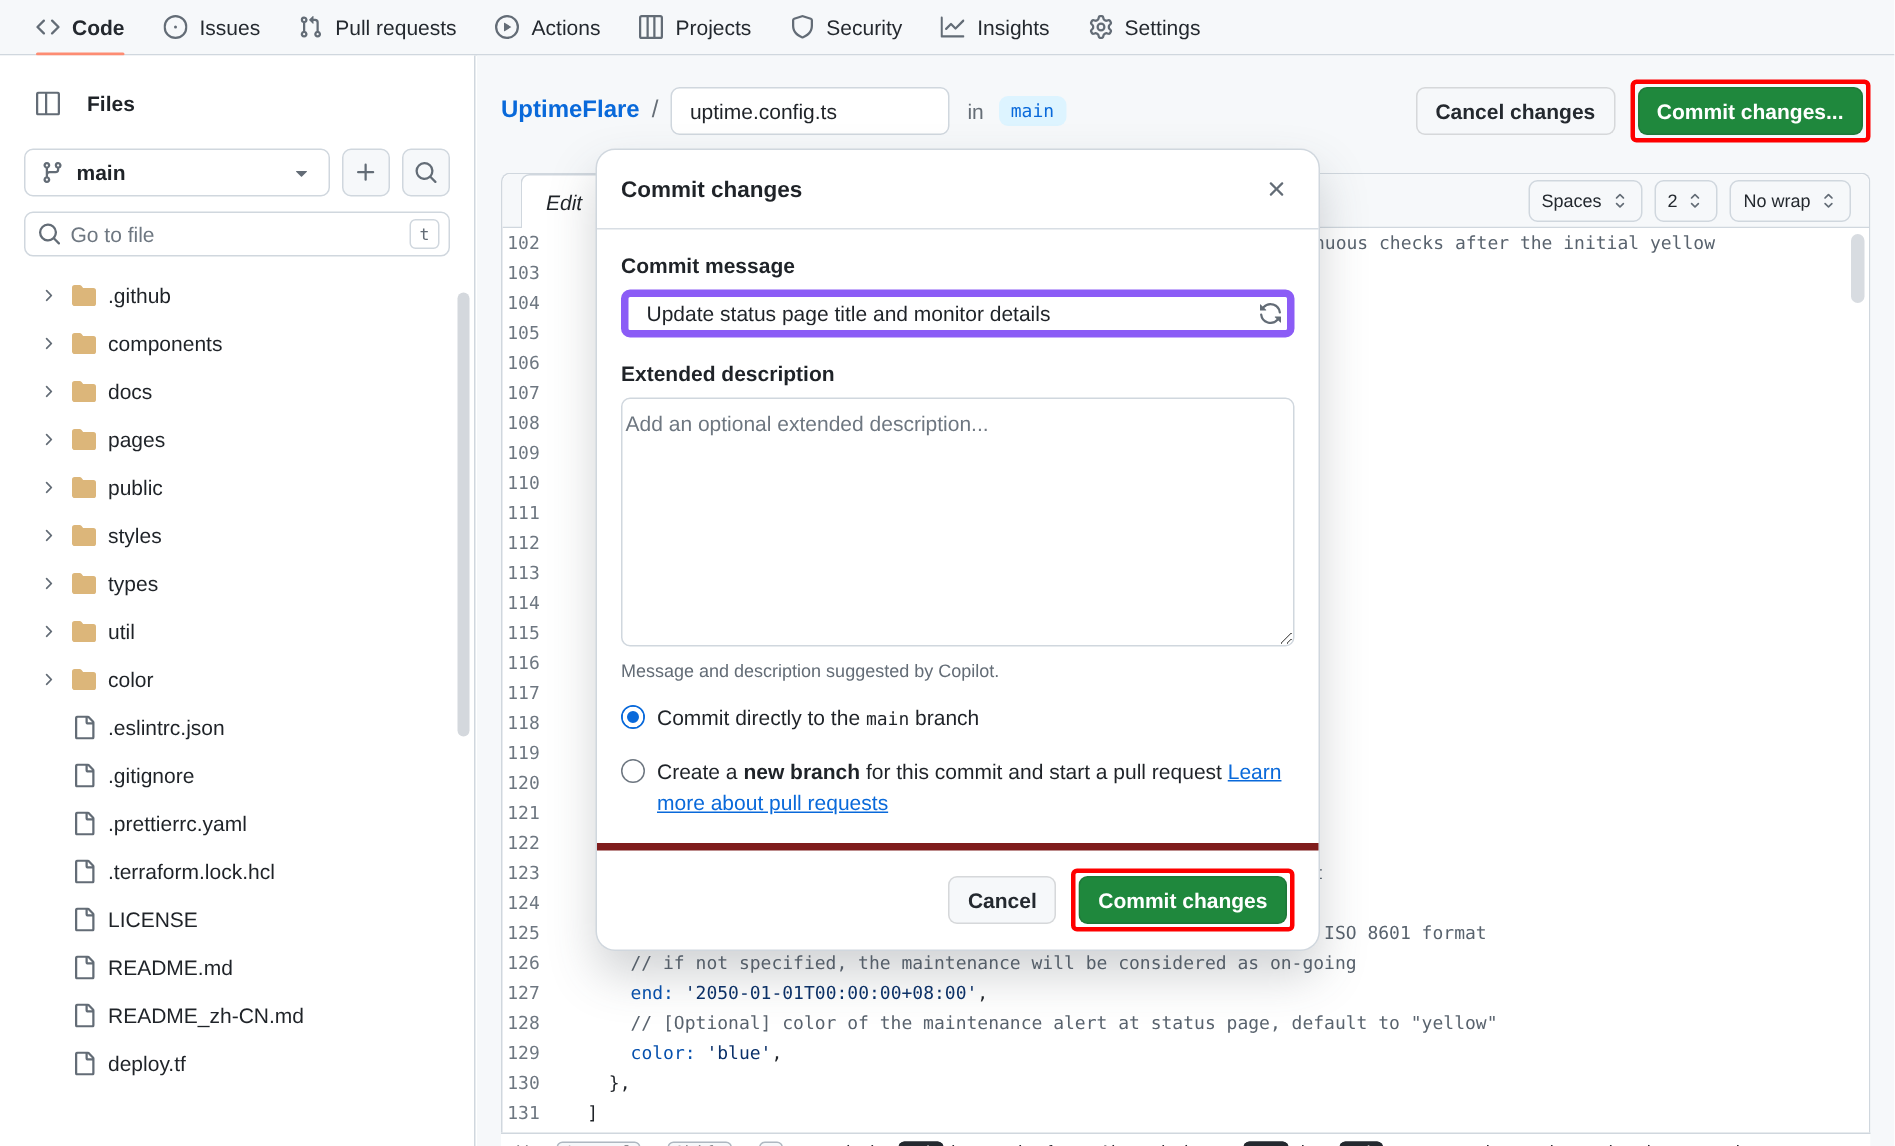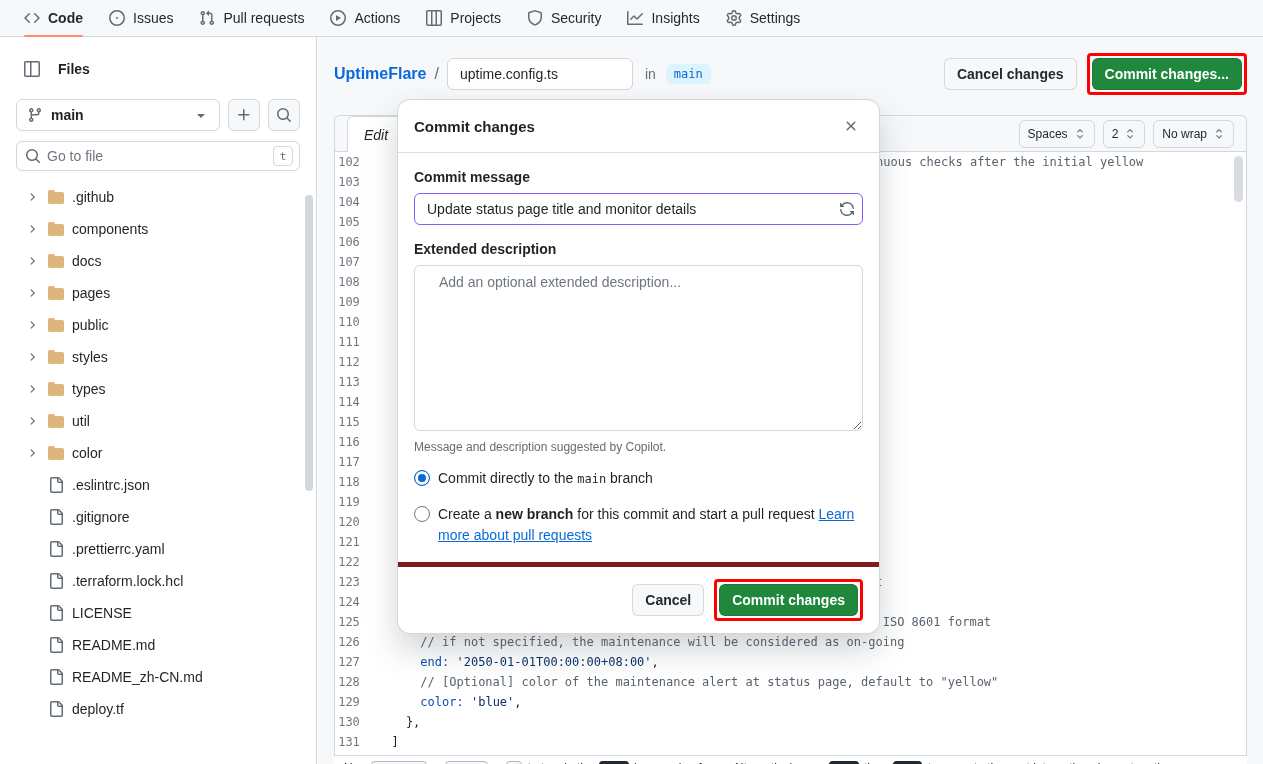--- a/index.html
+++ b/index.html
@@ -108,26 +108,26 @@
   .modal { position:absolute; left:398px; top:100px; width:481px; background:#fff; z-index:40;
     border-radius:12px; box-shadow:0 0 0 1px #d0d7de, 0 16px 32px rgba(66,74,83,0.25); }
   .modal-header { display:flex; align-items:center; padding:14px 16px; border-bottom:1px solid #d8dee4; }
   .modal-title { font-weight:600; font-size:15px; color:#1f2328; }
   .close-btn { margin-left:auto; width:24px; height:24px; border:none; background:transparent;
     color:#636c76; display:flex; align-items:center; justify-content:center; border-radius:6px; cursor:pointer; }
   .modal-body { padding:16px; }
   .field-label { display:block; font-weight:600; font-size:14px; color:#1f2328; margin-bottom:8px; }
   .field-label.mt { margin-top:16px; }
   .input-wrap { position:relative; }
-  .text-input { width:100%; height:32px; border:1px solid #8b5cf6; border-radius:6px;
+  .text-input { width:100%; height:32px; border:5px solid #8b5cf6; border-radius:6px;
     padding:0 34px 0 12px; font-size:14px; font-family:inherit; color:#1f2328; background:#fff; }
   .sync-btn { position:absolute; right:6px; top:6px; width:20px; height:20px; border:none;
     background:transparent; color:#636c76; display:flex; align-items:center; justify-content:center; cursor:pointer; }
   .desc-area { width:100%; height:166px; border:1px solid #d0d7de; border-radius:6px;
-    padding:8px 24px; font-size:14px; font-family:inherit; color:#1f2328; resize:both; background:#fff; }
+    padding:8px 2px; font-size:14px; font-family:inherit; color:#1f2328; resize:both; background:#fff; }
   .desc-area::placeholder { color:#6e7781; }
   .copilot-note { font-size:12px; color:#636c76; margin-top:6px; }
   .radio-row { display:flex; gap:8px; margin-top:14px; align-items:flex-start; cursor:pointer; }
   .radio-row input[type=radio] { appearance:none; -webkit-appearance:none; width:16px; height:16px;
     border:1px solid #6e7781; border-radius:50%; margin:2px 0 0; flex:none; background:#fff; cursor:pointer; }
   .radio-row input[type=radio]:checked { border-color:var(--link-blue); background:var(--link-blue);
     box-shadow:inset 0 0 0 3px #fff; }
   .radio-label { font-size:14px; color:#1f2328; line-height:21px; }
   .radio-label .mono { font-family:"DejaVu Sans Mono",monospace; font-size:12px; }
   .link { color:var(--link-blue); text-decoration:underline; cursor:pointer; }

